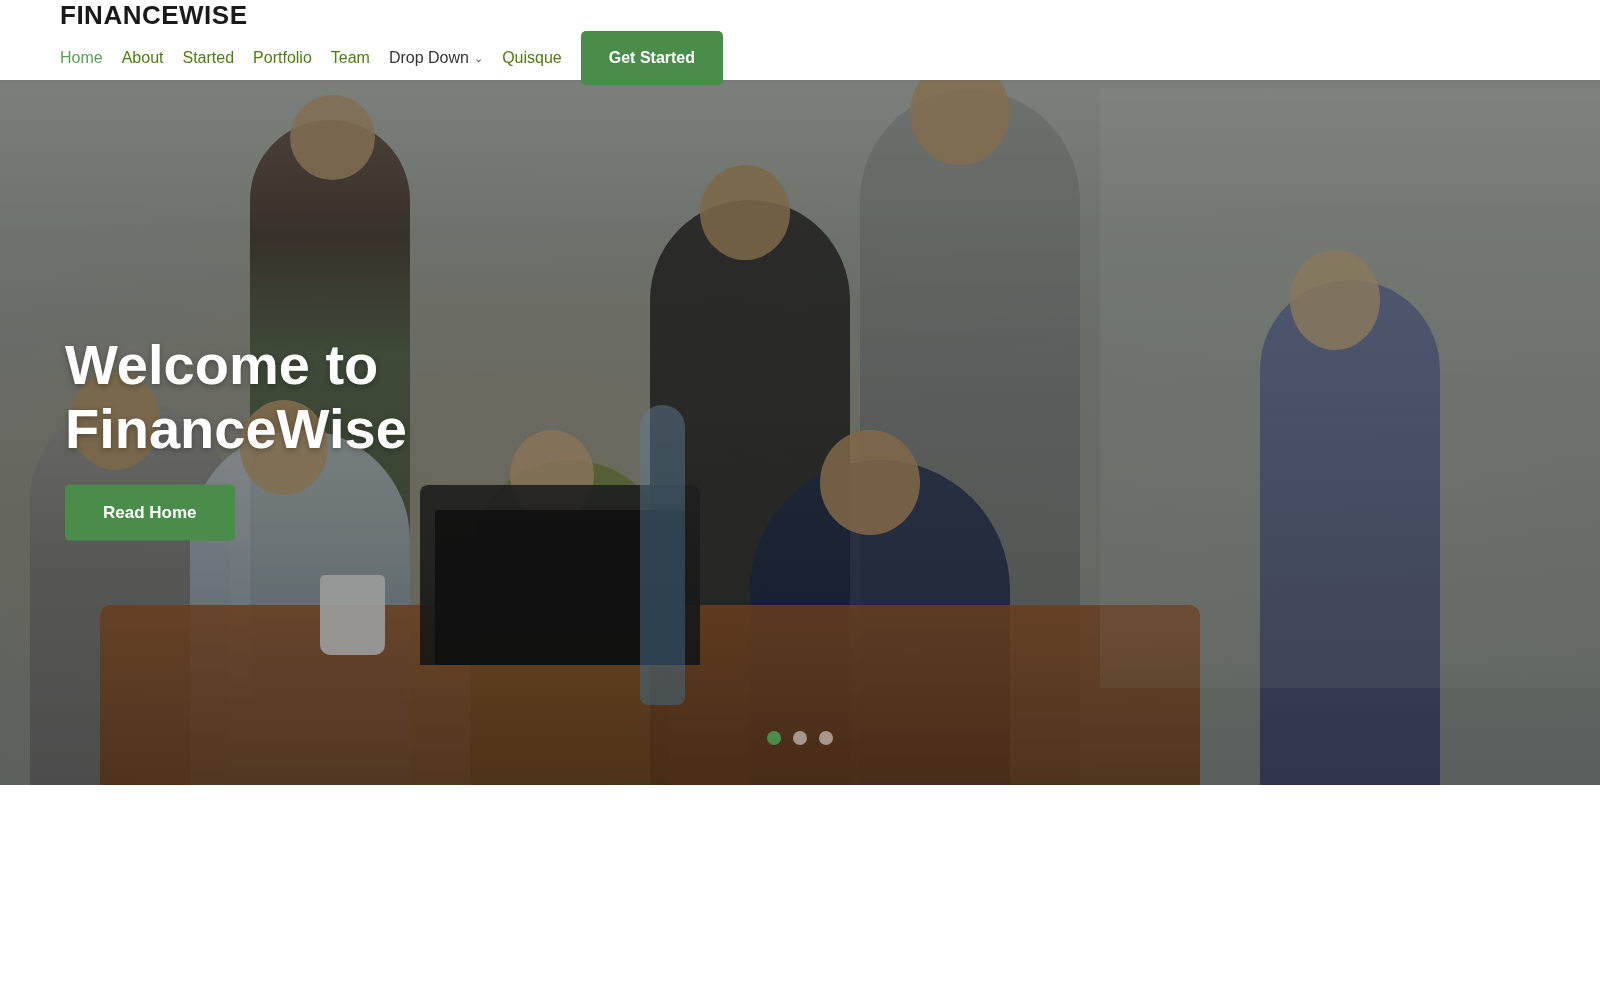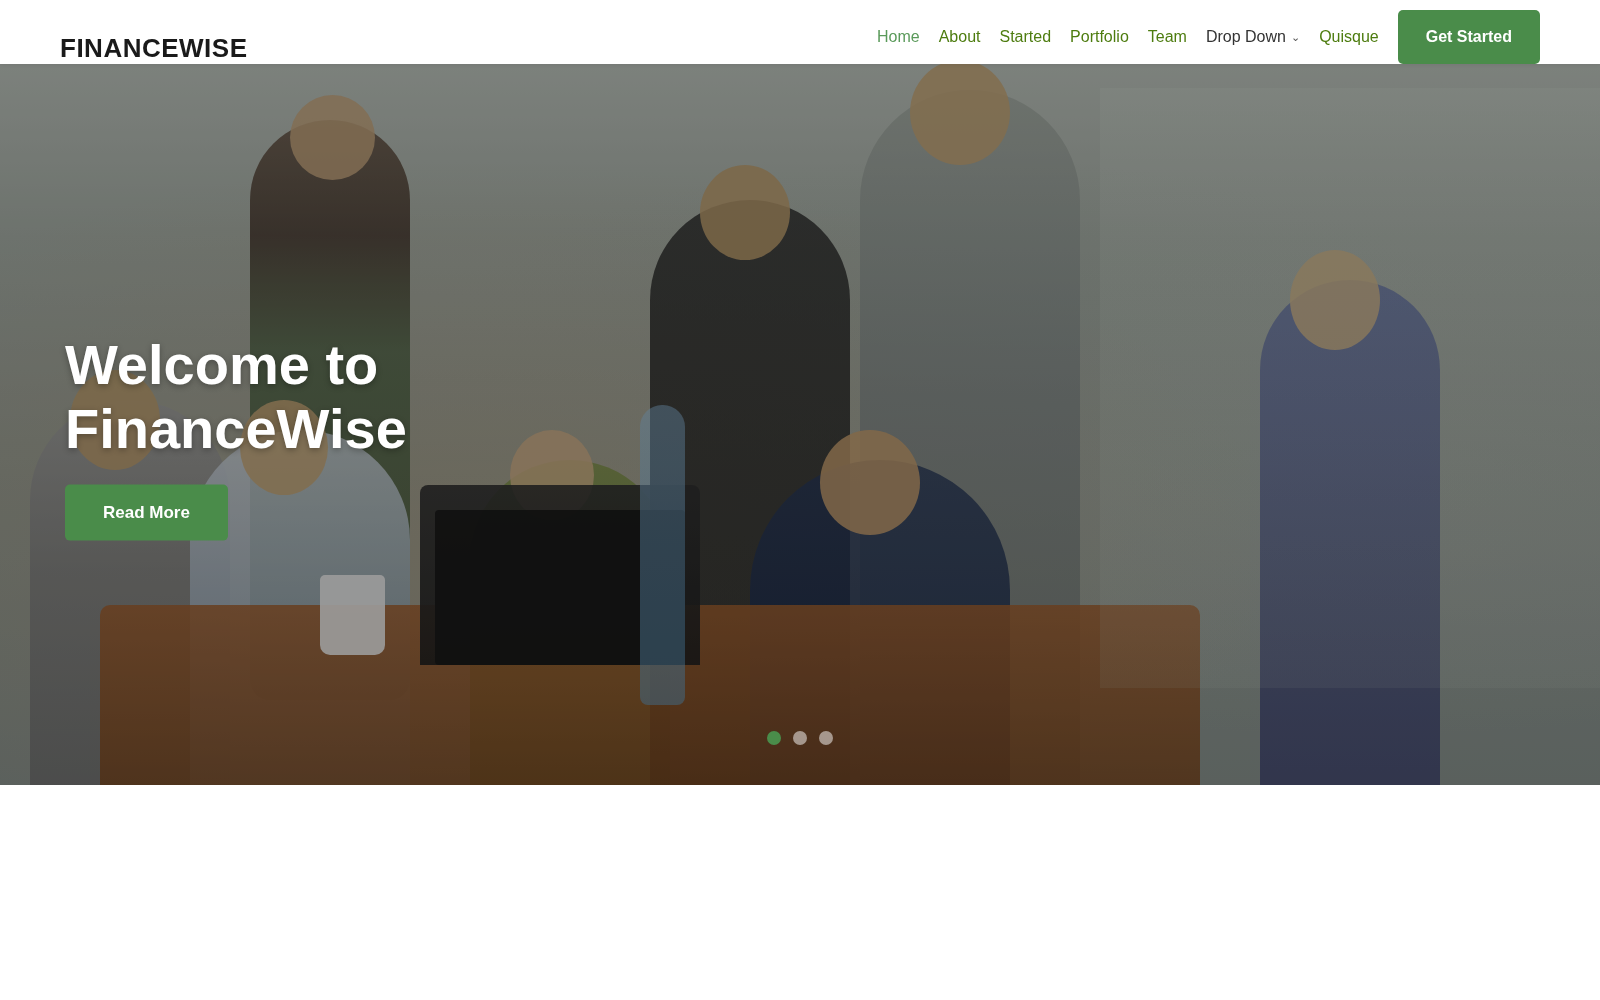--- a/index.html
+++ b/index.html
@@ -14,28 +14,29 @@
       height: 1000px;
       overflow: hidden;
     }
 
     
     .header {
       position: fixed;
       top: 0;
       left: 0;
       width: 100%;
-      height: 64px;
+      height: 80px;
       background: #fff;
       display: flex;
-      align-items: flex-end;
+      align-items: flex-start;
       justify-content: space-between;
       padding: 0 60px;
       z-index: 100;
       box-shadow: 0 1px 4px rgba(0,0,0,0.07);
+      flex-direction: column;
     }
 
     .logo {
       font-size: 26px;
       font-weight: 800;
       color: #1a1a1a;
       letter-spacing: 0.5px;
       text-transform: uppercase;
     }
 
@@ -437,21 +438,21 @@
       <div class="bottle-sim"></div>
       <div class="mug-sim"></div>
       <div class="window-sim"></div>
     </div>
 
     <div class="hero-overlay"></div>
   </div>
 
   <div class="hero-content">
     <h1 class="hero-title">Welcome to FinanceWise</h1>
-    <button class="read-more-btn">Read More</button>
+    <button class="read-more-btn">Read Home</button>
   </div>
 
   <div class="carousel-dots">
     <div class="dot active"></div>
     <div class="dot"></div>
     <div class="dot"></div>
   </div>
 </section>
 
 </body></html>

